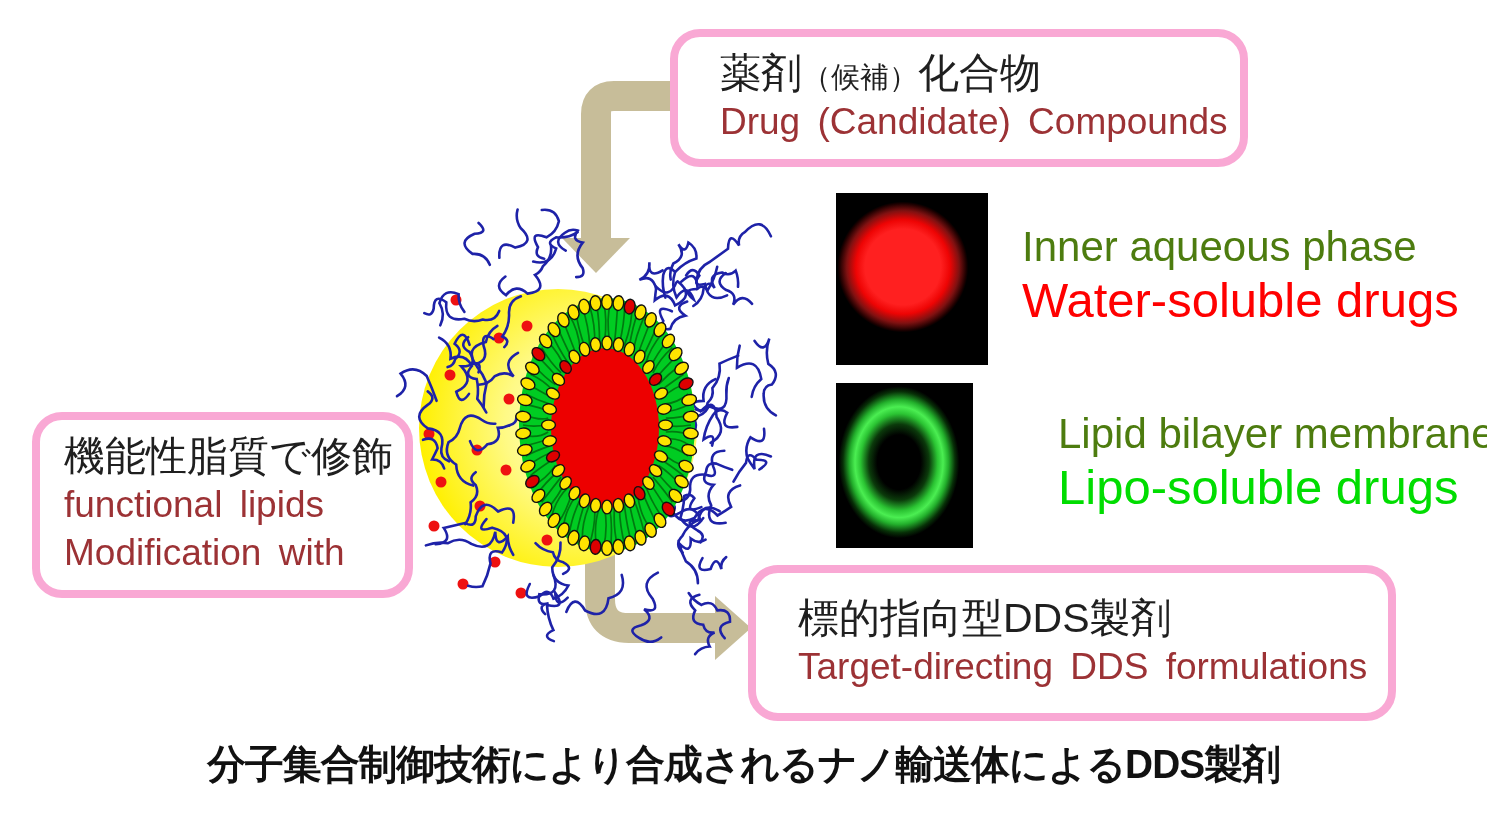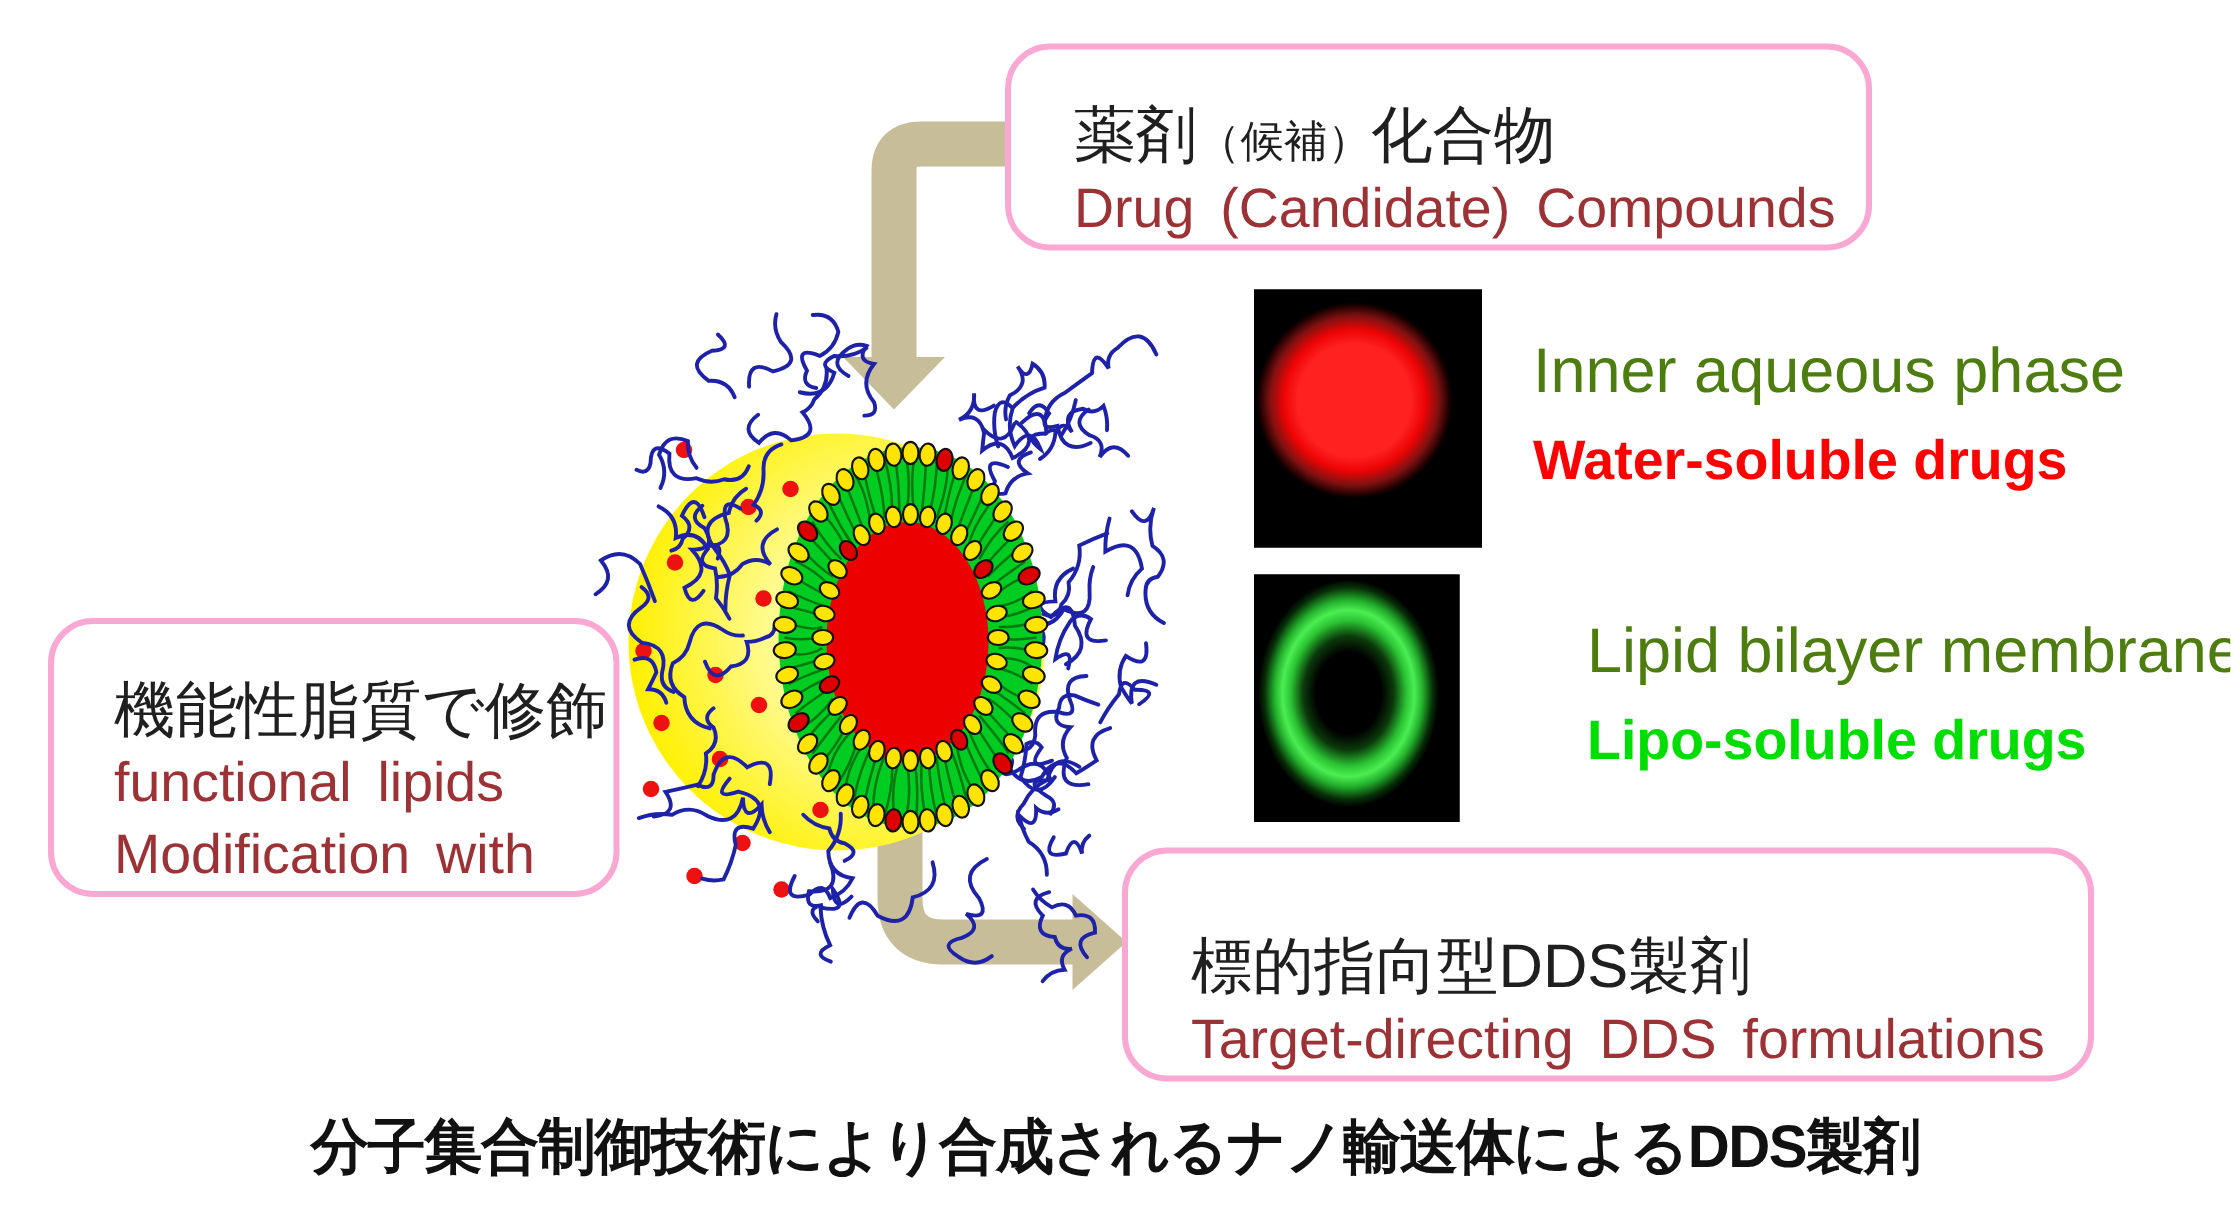--- a/index.html
+++ b/index.html
@@ -3,42 +3,42 @@
 <meta charset="utf-8">
 <style>
   *{margin:0;padding:0;box-sizing:border-box}
   html,body{background:#fff}
   body{font-family:"Liberation Sans","DejaVu Sans",sans-serif}
   .stage{position:relative;width:1487px;height:821px;background:#fff;overflow:hidden}
 
   svg.layer{position:absolute;left:0;top:0;z-index:1}
   svg#lipo{position:absolute;left:380px;top:230px;z-index:2;overflow:visible}
 
-  .box{position:absolute;background:#fff;border:4px solid #f9a8d4;border-radius:30px;
-       display:flex;flex-direction:column;justify-content:flex-end;z-index:3}
+  .box{position:absolute;background:#fff;border:8px solid #f9a8d4;border-radius:30px;
+       display:flex;flex-direction:column;justify-content:center;z-index:3}
   .jp{color:#1f1f1f;font-size:41px;line-height:1.16;white-space:nowrap}
   .jp .paren{font-size:29px}
   .en{color:#9c3235;font-size:37px;line-height:1.3;word-spacing:7px;white-space:nowrap}
 
   .box.top-box{left:670px;top:29px;width:578px;height:138px;padding-left:42px}
-  .box.left-box{left:32px;top:412px;width:381px;height:186px;padding-left:40px}
+  .box.left-box{left:32px;top:412px;width:381px;height:186px;padding-left:24px}
   .box.bottom-box{left:748px;top:565px;width:648px;height:156px;padding-left:42px}
 
   .micro{position:absolute;background:#000;z-index:3}
   .micro .blob{position:absolute;inset:0}
   .micro.red{left:836px;top:193px;width:152px;height:172px}
   .micro.red .blob{background:radial-gradient(43% 38% at 44% 43%,
       #ff2020 0 58%,#ee0404 72%,#801111 86%,#1c0000 97%,#000 100%)}
   .micro.green{left:836px;top:383px;width:137px;height:165px}
   .micro.green .blob{background:radial-gradient(44% 46% at 46% 48%,
       #000 0 36%,#0b3a0b 50%,#2bc433 64%,#4bee52 73%,#23b02c 82%,#073007 93%,#000 100%)}
 
   .mlabel{position:absolute;z-index:3;white-space:nowrap}
   .mlabel .l1{font-size:42px;color:#4d7c0f;line-height:1}
-  .mlabel .l2{font-size:37px;font-weight:bold;line-height:1;margin-top:20px}
+  .mlabel .l2{font-size:49px;font-weight:normal;line-height:1;margin-top:8px}
   .mlabel.inner{left:1022px;top:226px}
   .mlabel.inner .l2{color:#ff0000}
   .mlabel.membrane{left:1058px;top:413px}
   .mlabel.membrane .l2{color:#00dd00}
 
   .caption{position:absolute;left:0;right:0;top:737px;text-align:center;z-index:3;
            font-size:40px;font-weight:bold;color:#111;letter-spacing:-1px;
            transform:scaleX(0.97);white-space:nowrap}
 </style>
 </head>

